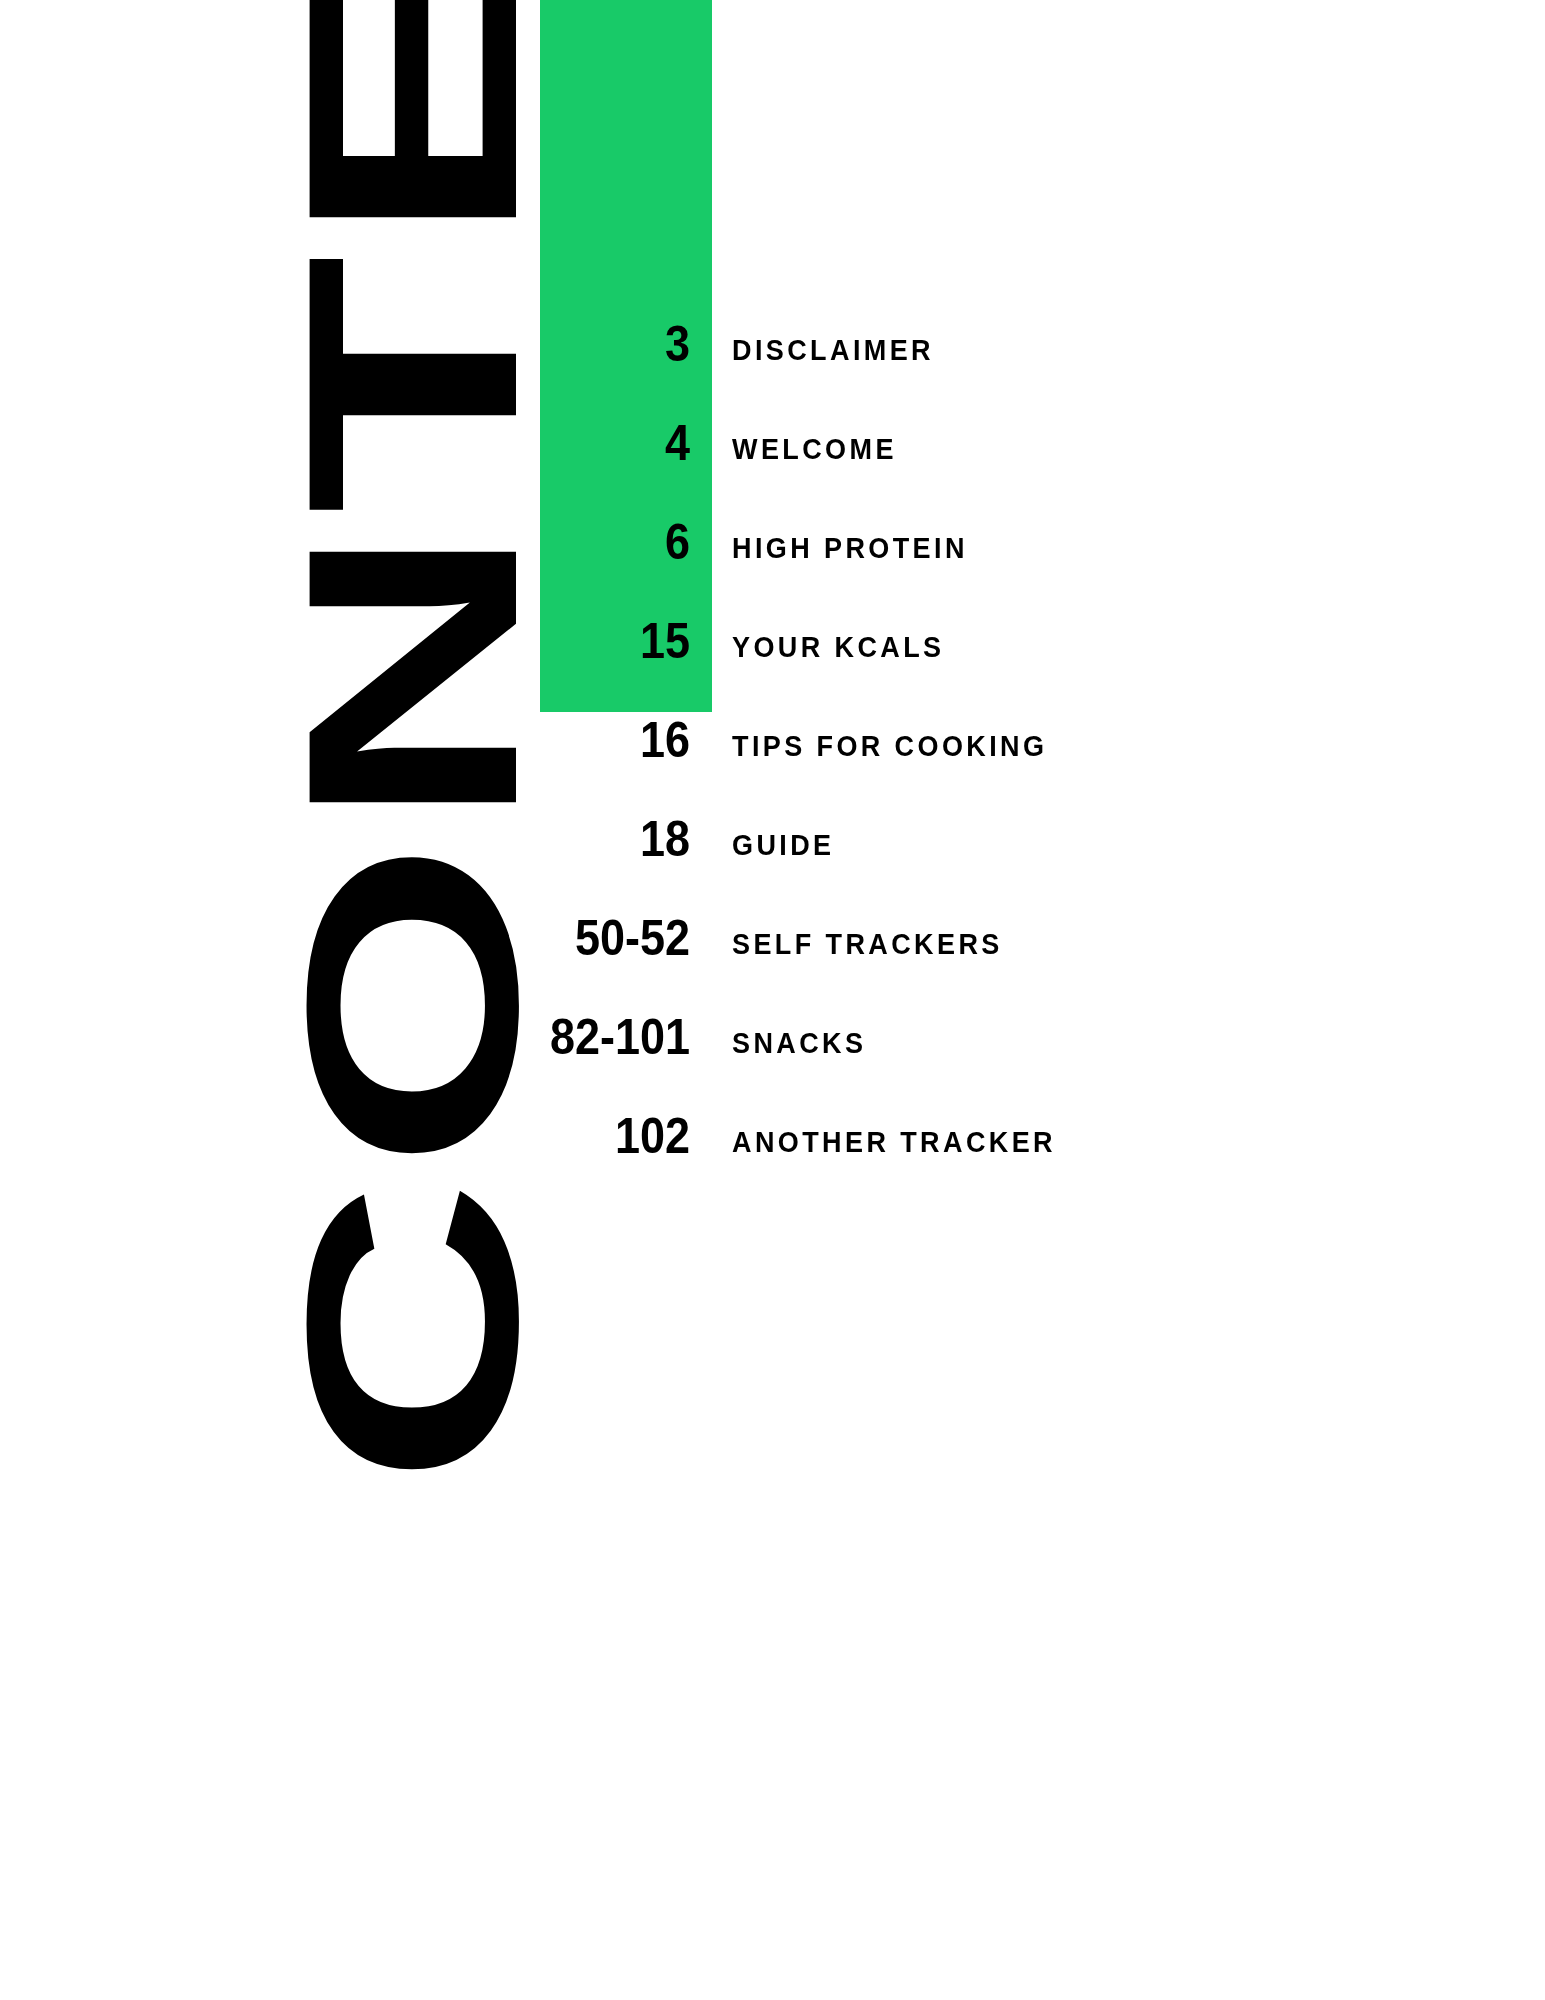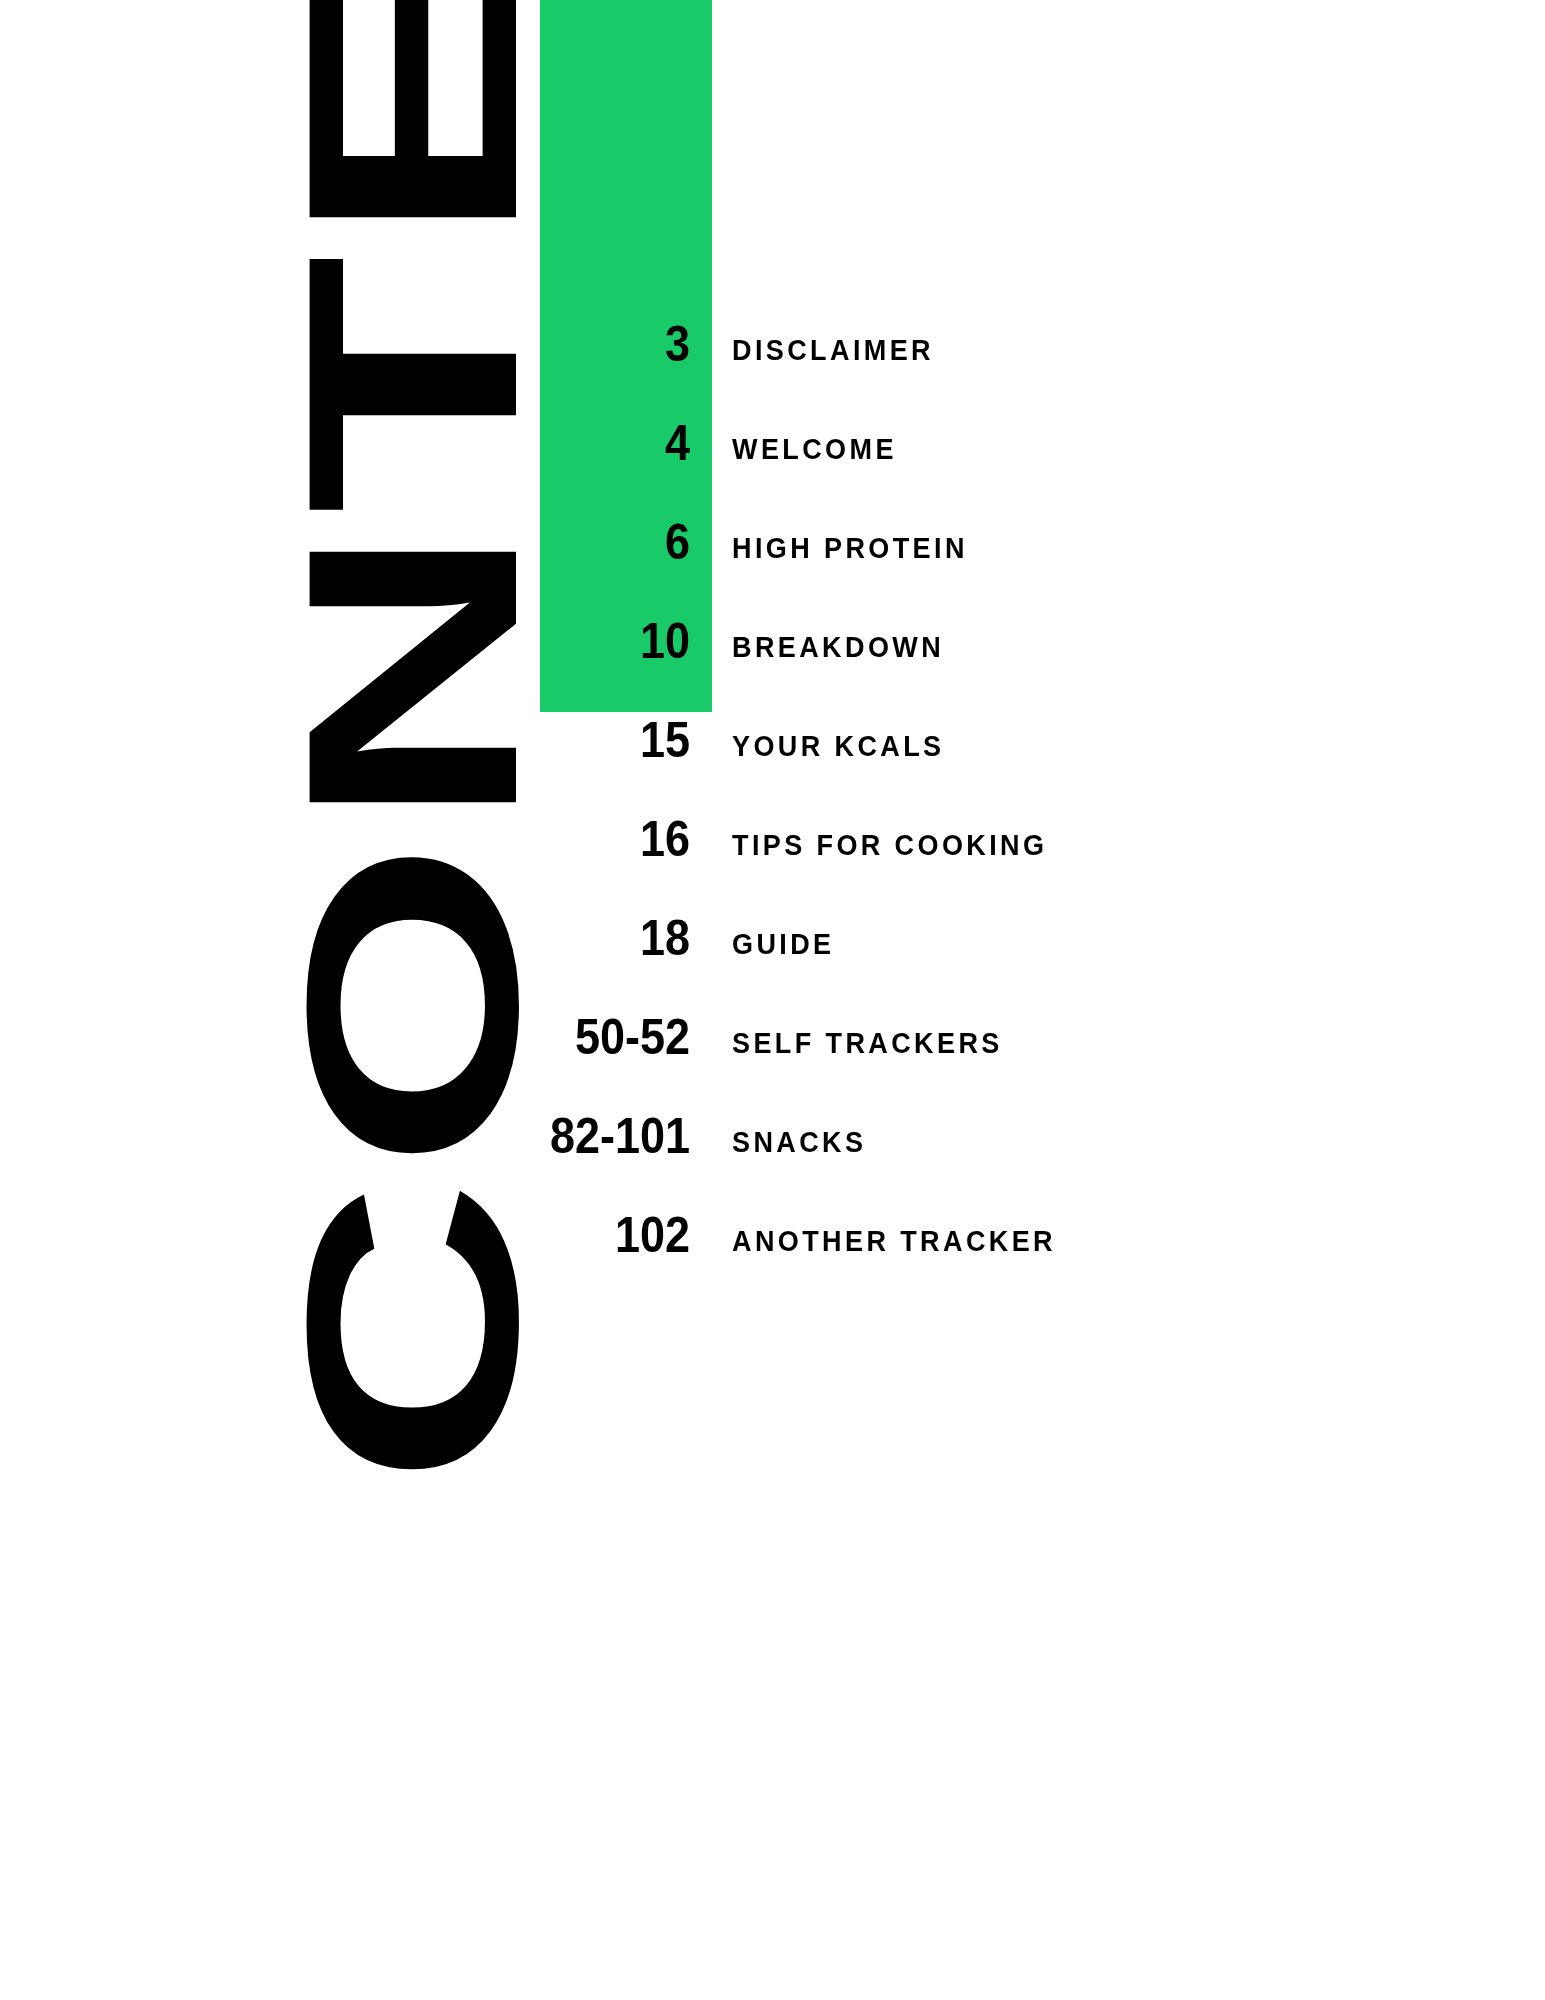--- a/index.html
+++ b/index.html
@@ -111,24 +111,20 @@
   <div class="toc-row">
     <span class="toc-page">4</span>
     <span class="toc-label">WELCOME</span>
   </div>
 
   <div class="toc-row">
     <span class="toc-page">6</span>
     <span class="toc-label">HIGH PROTEIN</span>
   </div>
 
-  <div class="toc-row">
-    <span class="toc-page">10</span>
-    <span class="toc-label">BREAKDOWN</span>
-  </div>
 
   <div class="toc-row">
     <span class="toc-page">15</span>
     <span class="toc-label">YOUR KCALS</span>
   </div>
 
   <div class="toc-row">
     <span class="toc-page">16</span>
     <span class="toc-label">TIPS FOR COOKING</span>
   </div>

